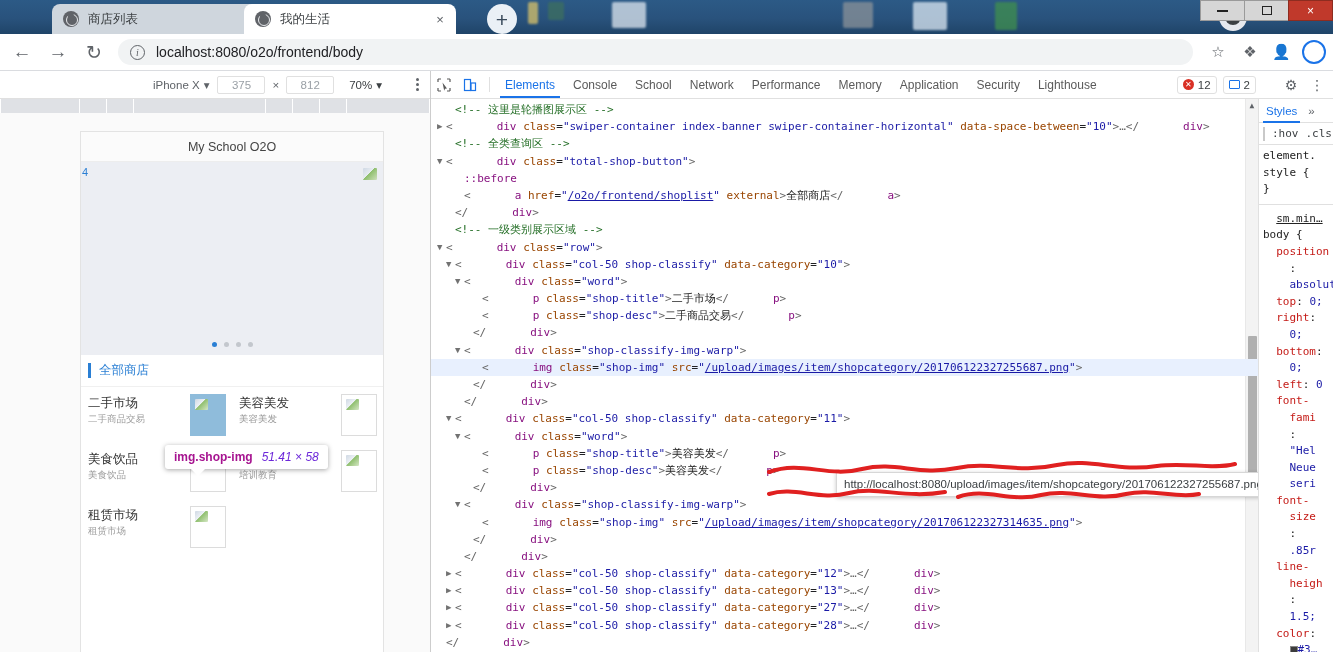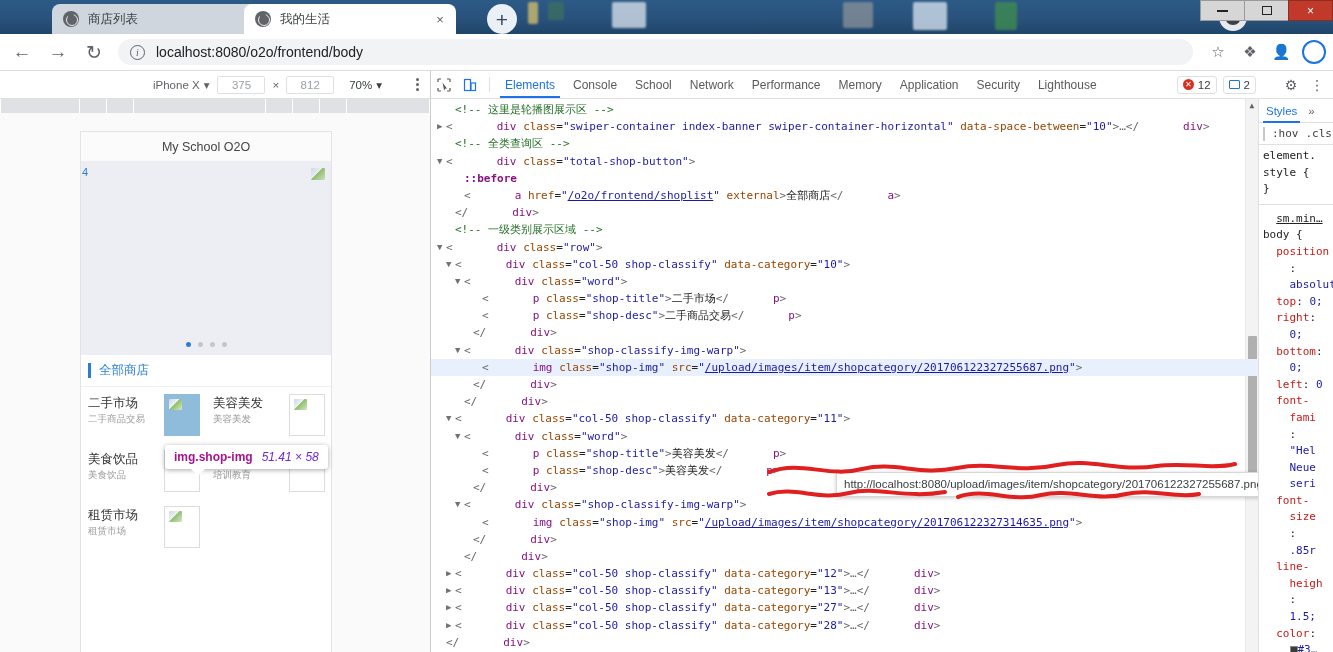--- a/index.html
+++ b/index.html
@@ -111,21 +111,21 @@
   
   .ruler{
     position:absolute; left:0; top:99px; width:430px; height:14px; background:#dfe1e5;
   }
   .ruler .tick{ position:absolute; top:0; width:1px; height:14px; background:#fff; }
   .stage{
     position:absolute; left:0; top:113px; width:430px; height:539px;
     background:#fafafa; overflow:hidden;
   }
   .phone{
-    position:absolute; left:80px; top:18px; width:252px; height:521px;
+    position:absolute; left:80px; top:18px; width:304px; height:521px;
     background:#fff; border:1px solid #e3e3e3; border-bottom:none; overflow:hidden;
   }
   .ph-header{
     height:30px; background:#fbfbfb; border-bottom:1px solid #ededed;
     display:flex; align-items:center; justify-content:center;
     font-size:12.5px; color:#444;
   }
   .ph-banner{
     position:relative; height:193px; background:#eceef3;
   }
@@ -492,21 +492,21 @@
         </svg>
         <svg class="scribble" style="left:336px;top:384px;" width="180" height="22" viewBox="0 0 180 22">
           <path d="M2 11 C28 3, 52 18, 82 10 C110 3, 138 16, 178 9" stroke="#e02020" stroke-width="4" fill="none" stroke-linecap="round"></path>
         </svg>
 
         <div id="dom-lines">
             <div class="ln"><span style="padding-left:24px;"><span class="cm">&lt;!-- 这里是轮播图展示区 --&gt;</span></span></div>
             <div class="ln"><span class="arw" style="position:absolute;left:6px;">▶</span><span style="padding-left:15px;"><span class="pn">&lt;</span><span class="tw">div</span> <span class="at">class</span>=<span class="av">"swiper-container index-banner swiper-container-horizontal"</span> <span class="at">data-space-between</span>=<span class="av">"10"</span><span class="pn">&gt;</span><span class="pn">…&lt;/</span><span class="tw">div</span><span class="pn">&gt;</span></span></div>
             <div class="ln"><span style="padding-left:24px;"><span class="cm">&lt;!-- 全类查询区 --&gt;</span></span></div>
             <div class="ln"><span class="arw" style="position:absolute;left:6px;">▼</span><span style="padding-left:15px;"><span class="pn">&lt;</span><span class="tw">div</span> <span class="at">class</span>=<span class="av">"total-shop-button"</span><span class="pn">&gt;</span></span></div>
-            <div class="ln"><span style="padding-left:33px;font-weight:bold;"><span class="pk">::before</span></span></div>
+            <div class="ln"><span style="padding-left:33px;"><span class="pk">::before</span></span></div>
             <div class="ln"><span style="padding-left:33px;"><span class="pn">&lt;</span><span class="tw">a</span> <span class="at">href</span>=<span class="av">"</span><span class="lk">/o2o/frontend/shoplist</span><span class="av">"</span> <span class="at">external</span><span class="pn">&gt;</span><span class="tx">全部商店</span><span class="pn">&lt;/</span><span class="tw">a</span><span class="pn">&gt;</span></span></div>
             <div class="ln"><span style="padding-left:24px;"><span class="pn">&lt;/</span><span class="tw">div</span><span class="pn">&gt;</span></span></div>
             <div class="ln"><span style="padding-left:24px;"><span class="cm">&lt;!-- 一级类别展示区域 --&gt;</span></span></div>
             <div class="ln"><span class="arw" style="position:absolute;left:6px;">▼</span><span style="padding-left:15px;"><span class="pn">&lt;</span><span class="tw">div</span> <span class="at">class</span>=<span class="av">"row"</span><span class="pn">&gt;</span></span></div>
             <div class="ln"><span class="arw" style="position:absolute;left:15px;">▼</span><span style="padding-left:24px;"><span class="pn">&lt;</span><span class="tw">div</span> <span class="at">class</span>=<span class="av">"col-50 shop-classify"</span> <span class="at">data-category</span>=<span class="av">"10"</span><span class="pn">&gt;</span></span></div>
             <div class="ln"><span class="arw" style="position:absolute;left:24px;">▼</span><span style="padding-left:33px;"><span class="pn">&lt;</span><span class="tw">div</span> <span class="at">class</span>=<span class="av">"word"</span><span class="pn">&gt;</span></span></div>
             <div class="ln"><span style="padding-left:51px;"><span class="pn">&lt;</span><span class="tw">p</span> <span class="at">class</span>=<span class="av">"shop-title"</span><span class="pn">&gt;</span><span class="tx">二手市场</span><span class="pn">&lt;/</span><span class="tw">p</span><span class="pn">&gt;</span></span></div>
             <div class="ln"><span style="padding-left:51px;"><span class="pn">&lt;</span><span class="tw">p</span> <span class="at">class</span>=<span class="av">"shop-desc"</span><span class="pn">&gt;</span><span class="tx">二手商品交易</span><span class="pn">&lt;/</span><span class="tw">p</span><span class="pn">&gt;</span></span></div>
             <div class="ln"><span style="padding-left:42px;"><span class="pn">&lt;/</span><span class="tw">div</span><span class="pn">&gt;</span></span></div>
             <div class="ln"><span class="arw" style="position:absolute;left:24px;">▼</span><span style="padding-left:33px;"><span class="pn">&lt;</span><span class="tw">div</span> <span class="at">class</span>=<span class="av">"shop-classify-img-warp"</span><span class="pn">&gt;</span></span></div>

